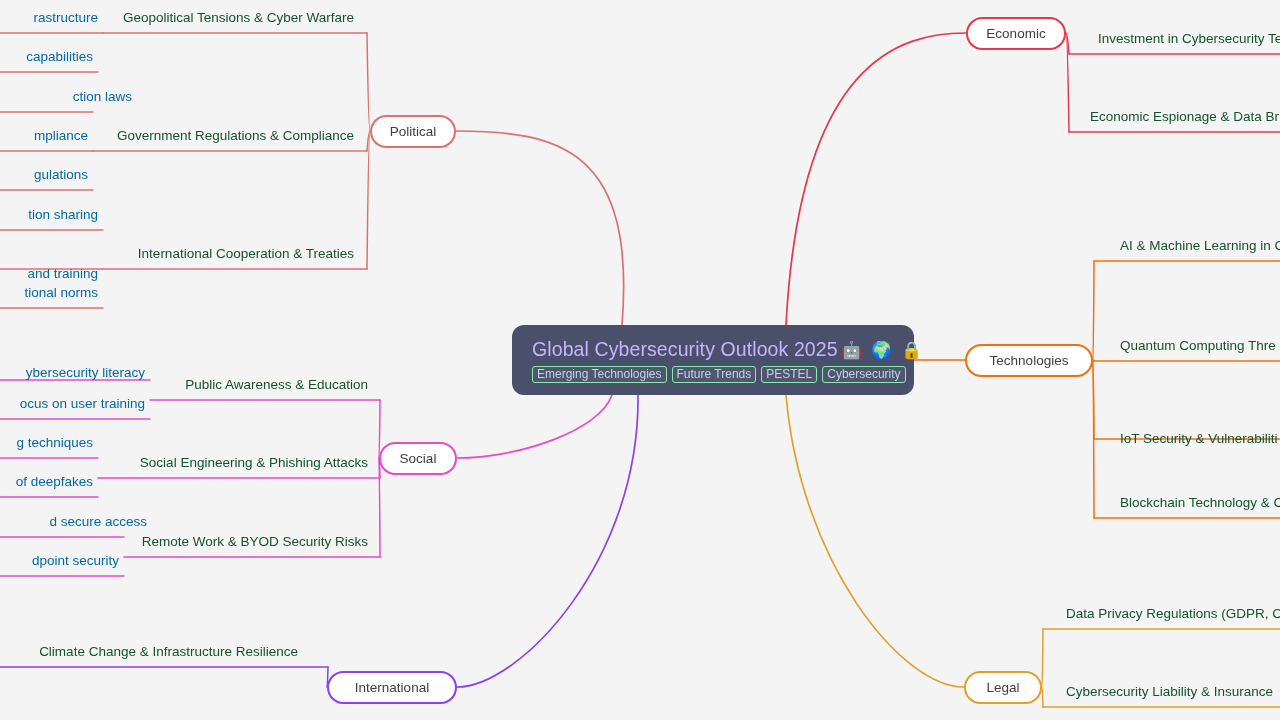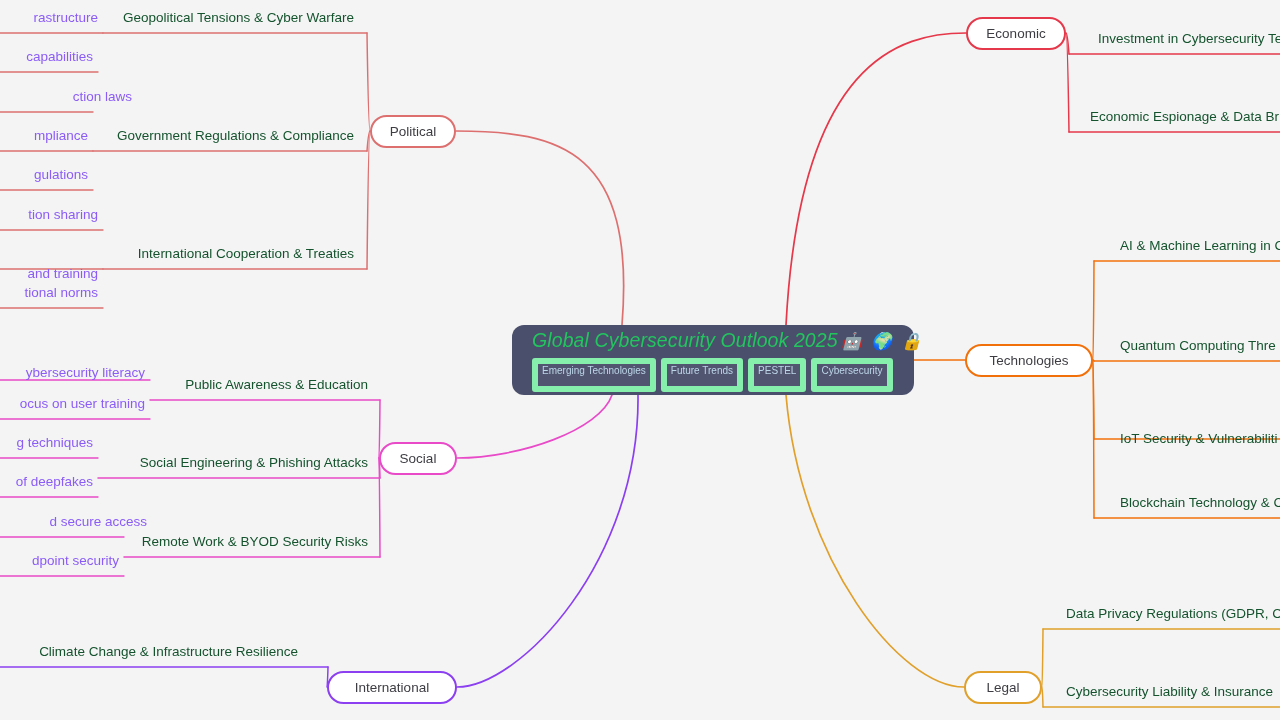--- a/index.html
+++ b/index.html
@@ -14,29 +14,29 @@
 
   
   .root-node{
     position:absolute;
     left:512px;top:325px;width:402px;height:70px;
     background:#4a4f6b;border-radius:12px;
     box-sizing:border-box;padding:10px 20px 8px 20px;
     display:flex;flex-direction:column;gap:6px;justify-content:center;
   }
   .root-title{
-    color:#22c55e;font-size:19.5px;font-weight:400;
-    letter-spacing:.1px;white-space:nowrap;line-height:1.1;font-style:italic;
+    color:#c4b5fd;font-size:19.5px;font-weight:400;
+    letter-spacing:.1px;white-space:nowrap;line-height:1.1;
   }
   .root-emojis{font-size:17px;margin-left:4px;letter-spacing:2px;}
   .root-tags{display:flex;gap:5px;align-items:center;}
   .tag{
-    font-size:10px;color:#bcd6e8;
-    border:6px solid #86efac;border-radius:3px;
-    padding:1px 4px 10px 4px;line-height:1.15;white-space:nowrap;
+    font-size:12px;color:#bcd6e8;
+    border:1px solid #86efac;border-radius:3px;
+    padding:1px 4px 0 4px;line-height:1.15;white-space:nowrap;
     background:rgba(255,255,255,0.04);
   }
 
   
   .pill{
     position:absolute;box-sizing:border-box;
     background:#ffffff;border-radius:999px;
     display:flex;align-items:center;justify-content:center;
     font-size:13.5px;color:#3d3d43;white-space:nowrap;
     height:33px;padding:0 14px;border:2px solid #999;
@@ -45,21 +45,21 @@
   
   .leaf2{
     position:absolute;font-size:13.5px;color:#14532d;
     white-space:nowrap;line-height:1;
   }
   .leaf2.r{transform:translateY(-50%);}
   .leaf2.l{transform:translate(-100%,-50%);}
 
   
   .leaf3{
-    position:absolute;font-size:13.5px;color:#8b5cf6;
+    position:absolute;font-size:13.5px;color:#0369a1;
     white-space:nowrap;line-height:1;transform:translateY(-50%);
   }
   .leaf3.l{transform:translate(-100%,-50%);}
 </style>
 </head>
 <body>
 
 <div id="stage">
 
   <svg id="links" viewBox="0 0 1280 720" preserveAspectRatio="none">

